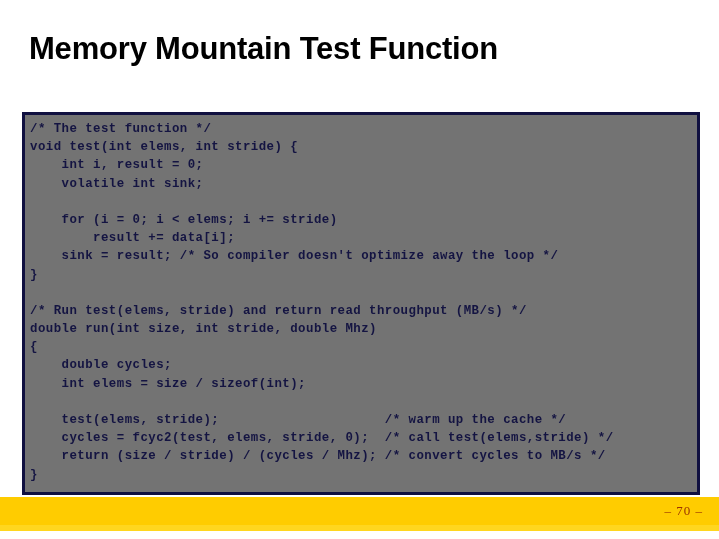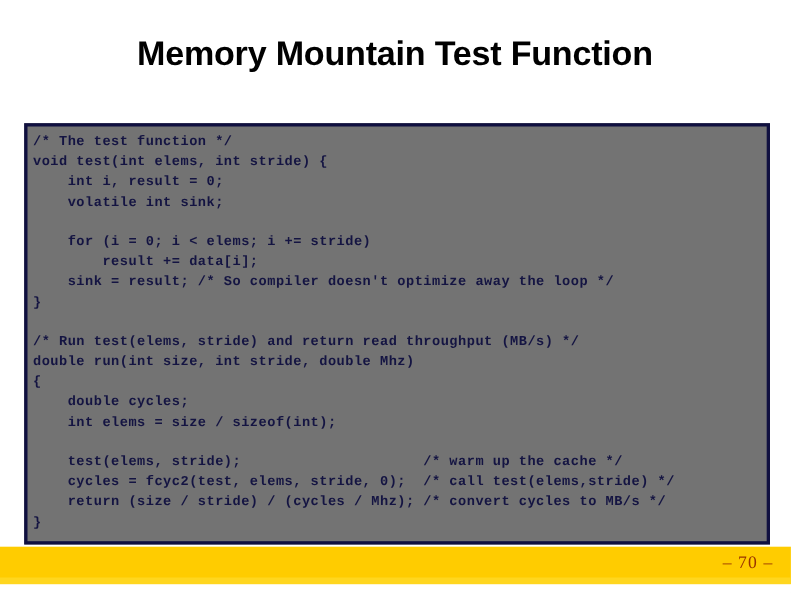--- a/index.html
+++ b/index.html
@@ -32,21 +32,20 @@
     top: 28px;
     width: 660px;
     height: 48px;
     font-size: 31px;
     font-weight: bold;
     color: #000000;
     letter-spacing: -0.2px;
     line-height: 42px;
     white-space: nowrap;
     font-family: "Liberation Sans", "DejaVu Sans", sans-serif;
-    text-align: center;
   }
 
   
   #code-box {
     position: absolute;
     left: 22px;
     top: 112px;
     width: 678px;
     height: 383px;
     box-sizing: border-box;
@@ -92,21 +91,21 @@
     top: 525px;
     width: 719px;
     height: 6px;
     background: #ffd61f;
   }
   #page-number {
     position: absolute;
     right: 16px;
     top: 503px;
     font-family: "Liberation Serif", "DejaVu Serif", serif;
-    font-size: 16px;
+    font-size: 13px;
     color: #993300;
     letter-spacing: 1px;
     white-space: nowrap;
     margin-left: 20px;
   }
 </style>
 </head>
 <body>
 
 <div id="slide">

